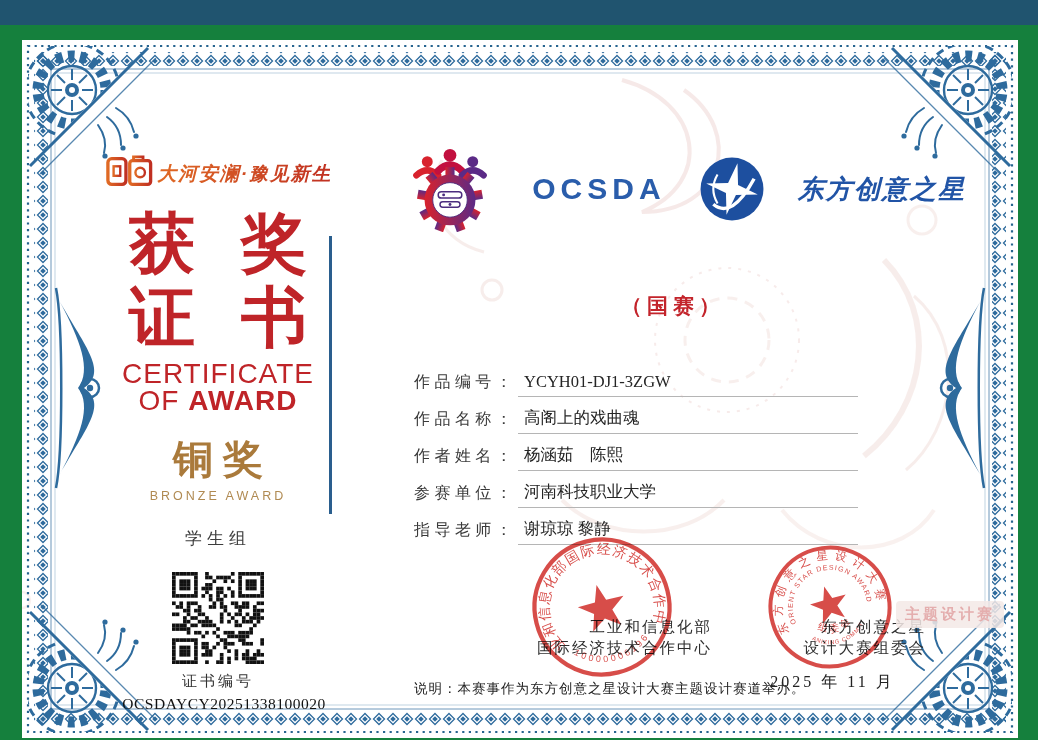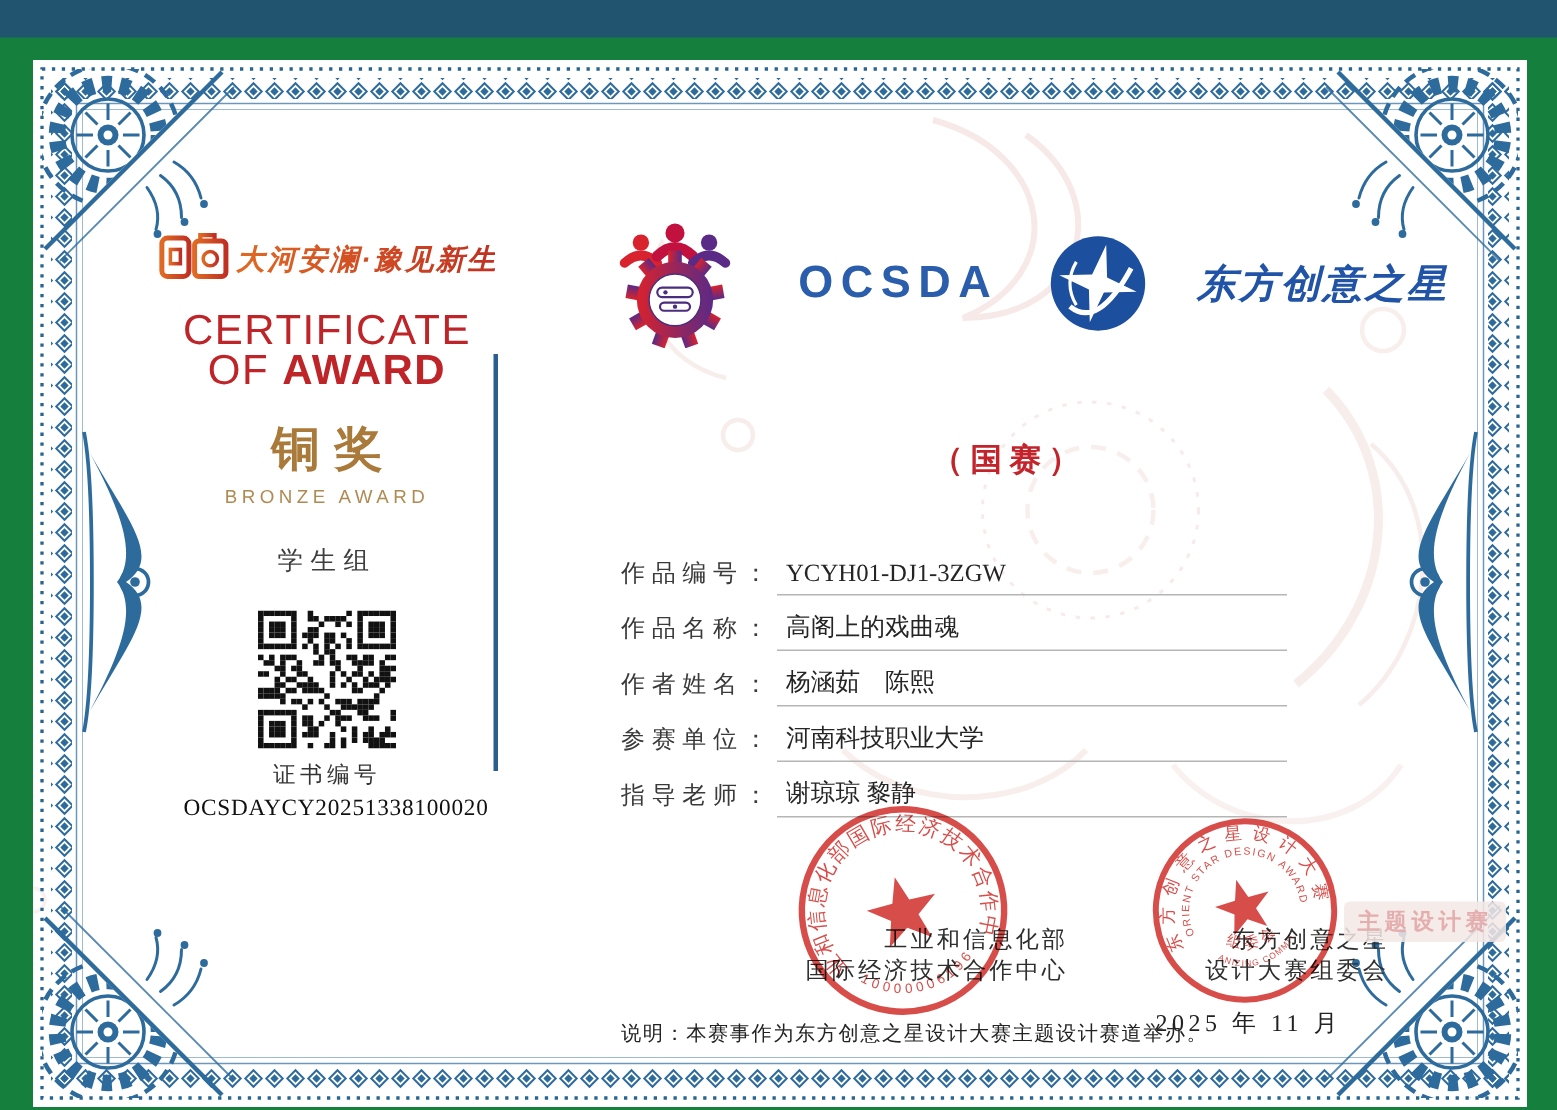--- a/index.html
+++ b/index.html
@@ -8,21 +8,21 @@
   .card{position:absolute;left:22px;top:15px;width:996px;height:698px;background:#ffffff;overflow:hidden;}
   .layer{position:absolute;left:0;top:0;width:100%;height:100%;}
 
   
   .left-col{position:absolute;left:66px;top:110px;width:260px;text-align:center;}
   .brand{display:flex;align-items:center;justify-content:center;margin-bottom:12px;height:44px;}
   .cn-award{font-size:66px;line-height:74px;font-weight:900;color:#bf2428;
             letter-spacing:46px;margin-right:-46px;text-align:center;}
   .cert-en{margin-top:6px;color:#bf2428;font-size:28px;line-height:27px;font-weight:500;letter-spacing:1px;}
   .cert-en b{font-weight:900;}
-  .bronze-cn{margin-top:18px;font-size:32px;font-weight:800;color:#aa7a3b;letter-spacing:10px;margin-right:-10px;}
+  .bronze-cn{margin-top:18px;font-size:40px;font-weight:800;color:#aa7a3b;letter-spacing:10px;margin-right:-10px;}
   .bronze-en{margin-top:2px;font-size:12.5px;color:#b08a52;letter-spacing:3px;}
   .group{margin-top:24px;font-size:17px;color:#3d3d3d;letter-spacing:5px;}
   .qr-wrap{margin-top:22px;display:flex;justify-content:center;}
   .certno-label{margin-top:8px;font-size:15px;color:#333;letter-spacing:3px;}
   .certno{margin-top:4px;font-size:15.5px;color:#111;font-family:"Liberation Serif",serif;letter-spacing:.5px;padding-left:12px;}
   .divider{position:absolute;left:307px;top:196px;width:3px;height:278px;background:#2a5e8e;}
 
   
   .logos{position:absolute;left:378px;top:106px;width:566px;display:flex;align-items:center;justify-content:space-between;}
   .ocsda{font-size:30px;font-weight:bold;color:#2a5dab;letter-spacing:5px;}
@@ -153,20 +153,24 @@
             <rect x="2" y="7" width="19" height="27" rx="4" stroke-width="3.5"></rect>
             <rect x="8" y="15" width="7" height="10" stroke-width="2.5"></rect>
             <path d="M29,9 L29,5 L39,5 L39,9" stroke-width="3"></path>
             <rect x="25" y="9" width="22" height="25" rx="3" stroke-width="3.5"></rect>
             <circle cx="36" cy="21.5" r="5" stroke-width="2.5"></circle>
           </g>
           <text x="54" y="29" font-size="20" font-weight="bold" font-style="italic" fill="url(#og)" letter-spacing="2">大河安澜·豫见新生</text>
         </svg>
       </div>
 
+      <div class="cn-award">
+        <div>获奖</div>
+        <div>证书</div>
+      </div>
 
       <div class="cert-en">
         <div>CERTIFICATE</div>
         <div><span>OF </span><b>AWARD</b></div>
       </div>
 
       <div class="bronze-cn">铜奖</div>
       <div class="bronze-en">BRONZE AWARD</div>
       <div class="group">学生组</div>
 

